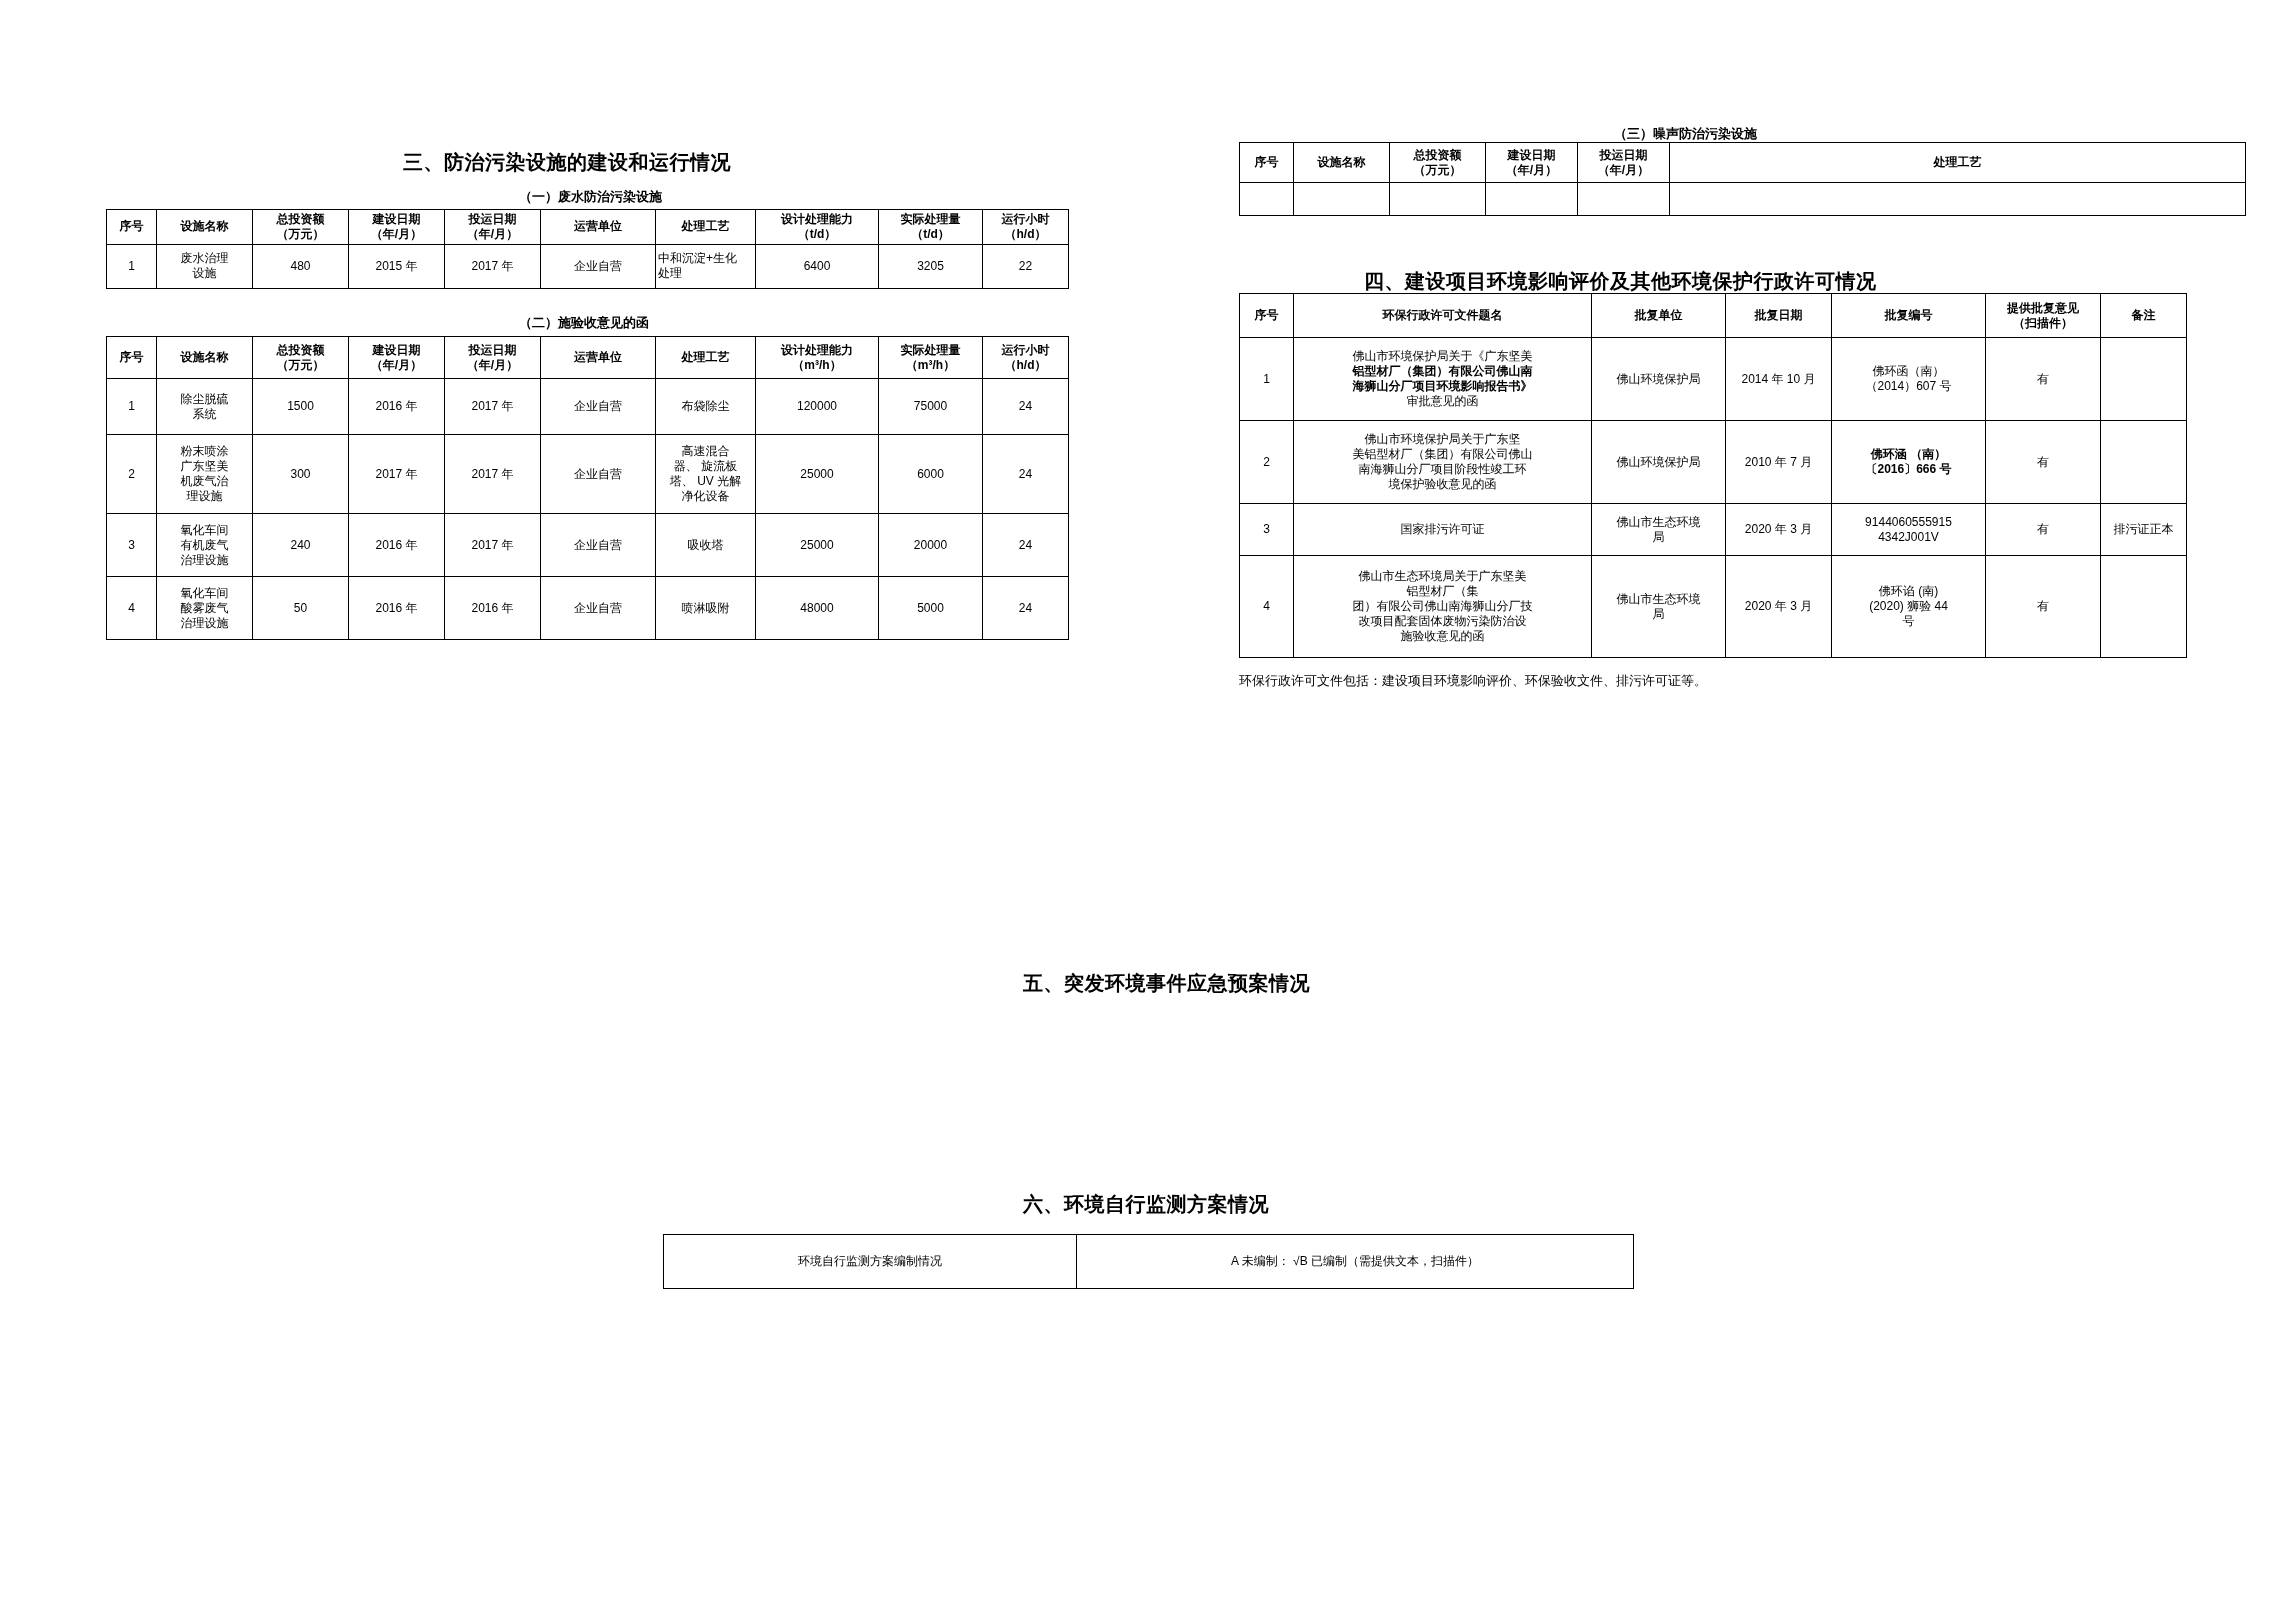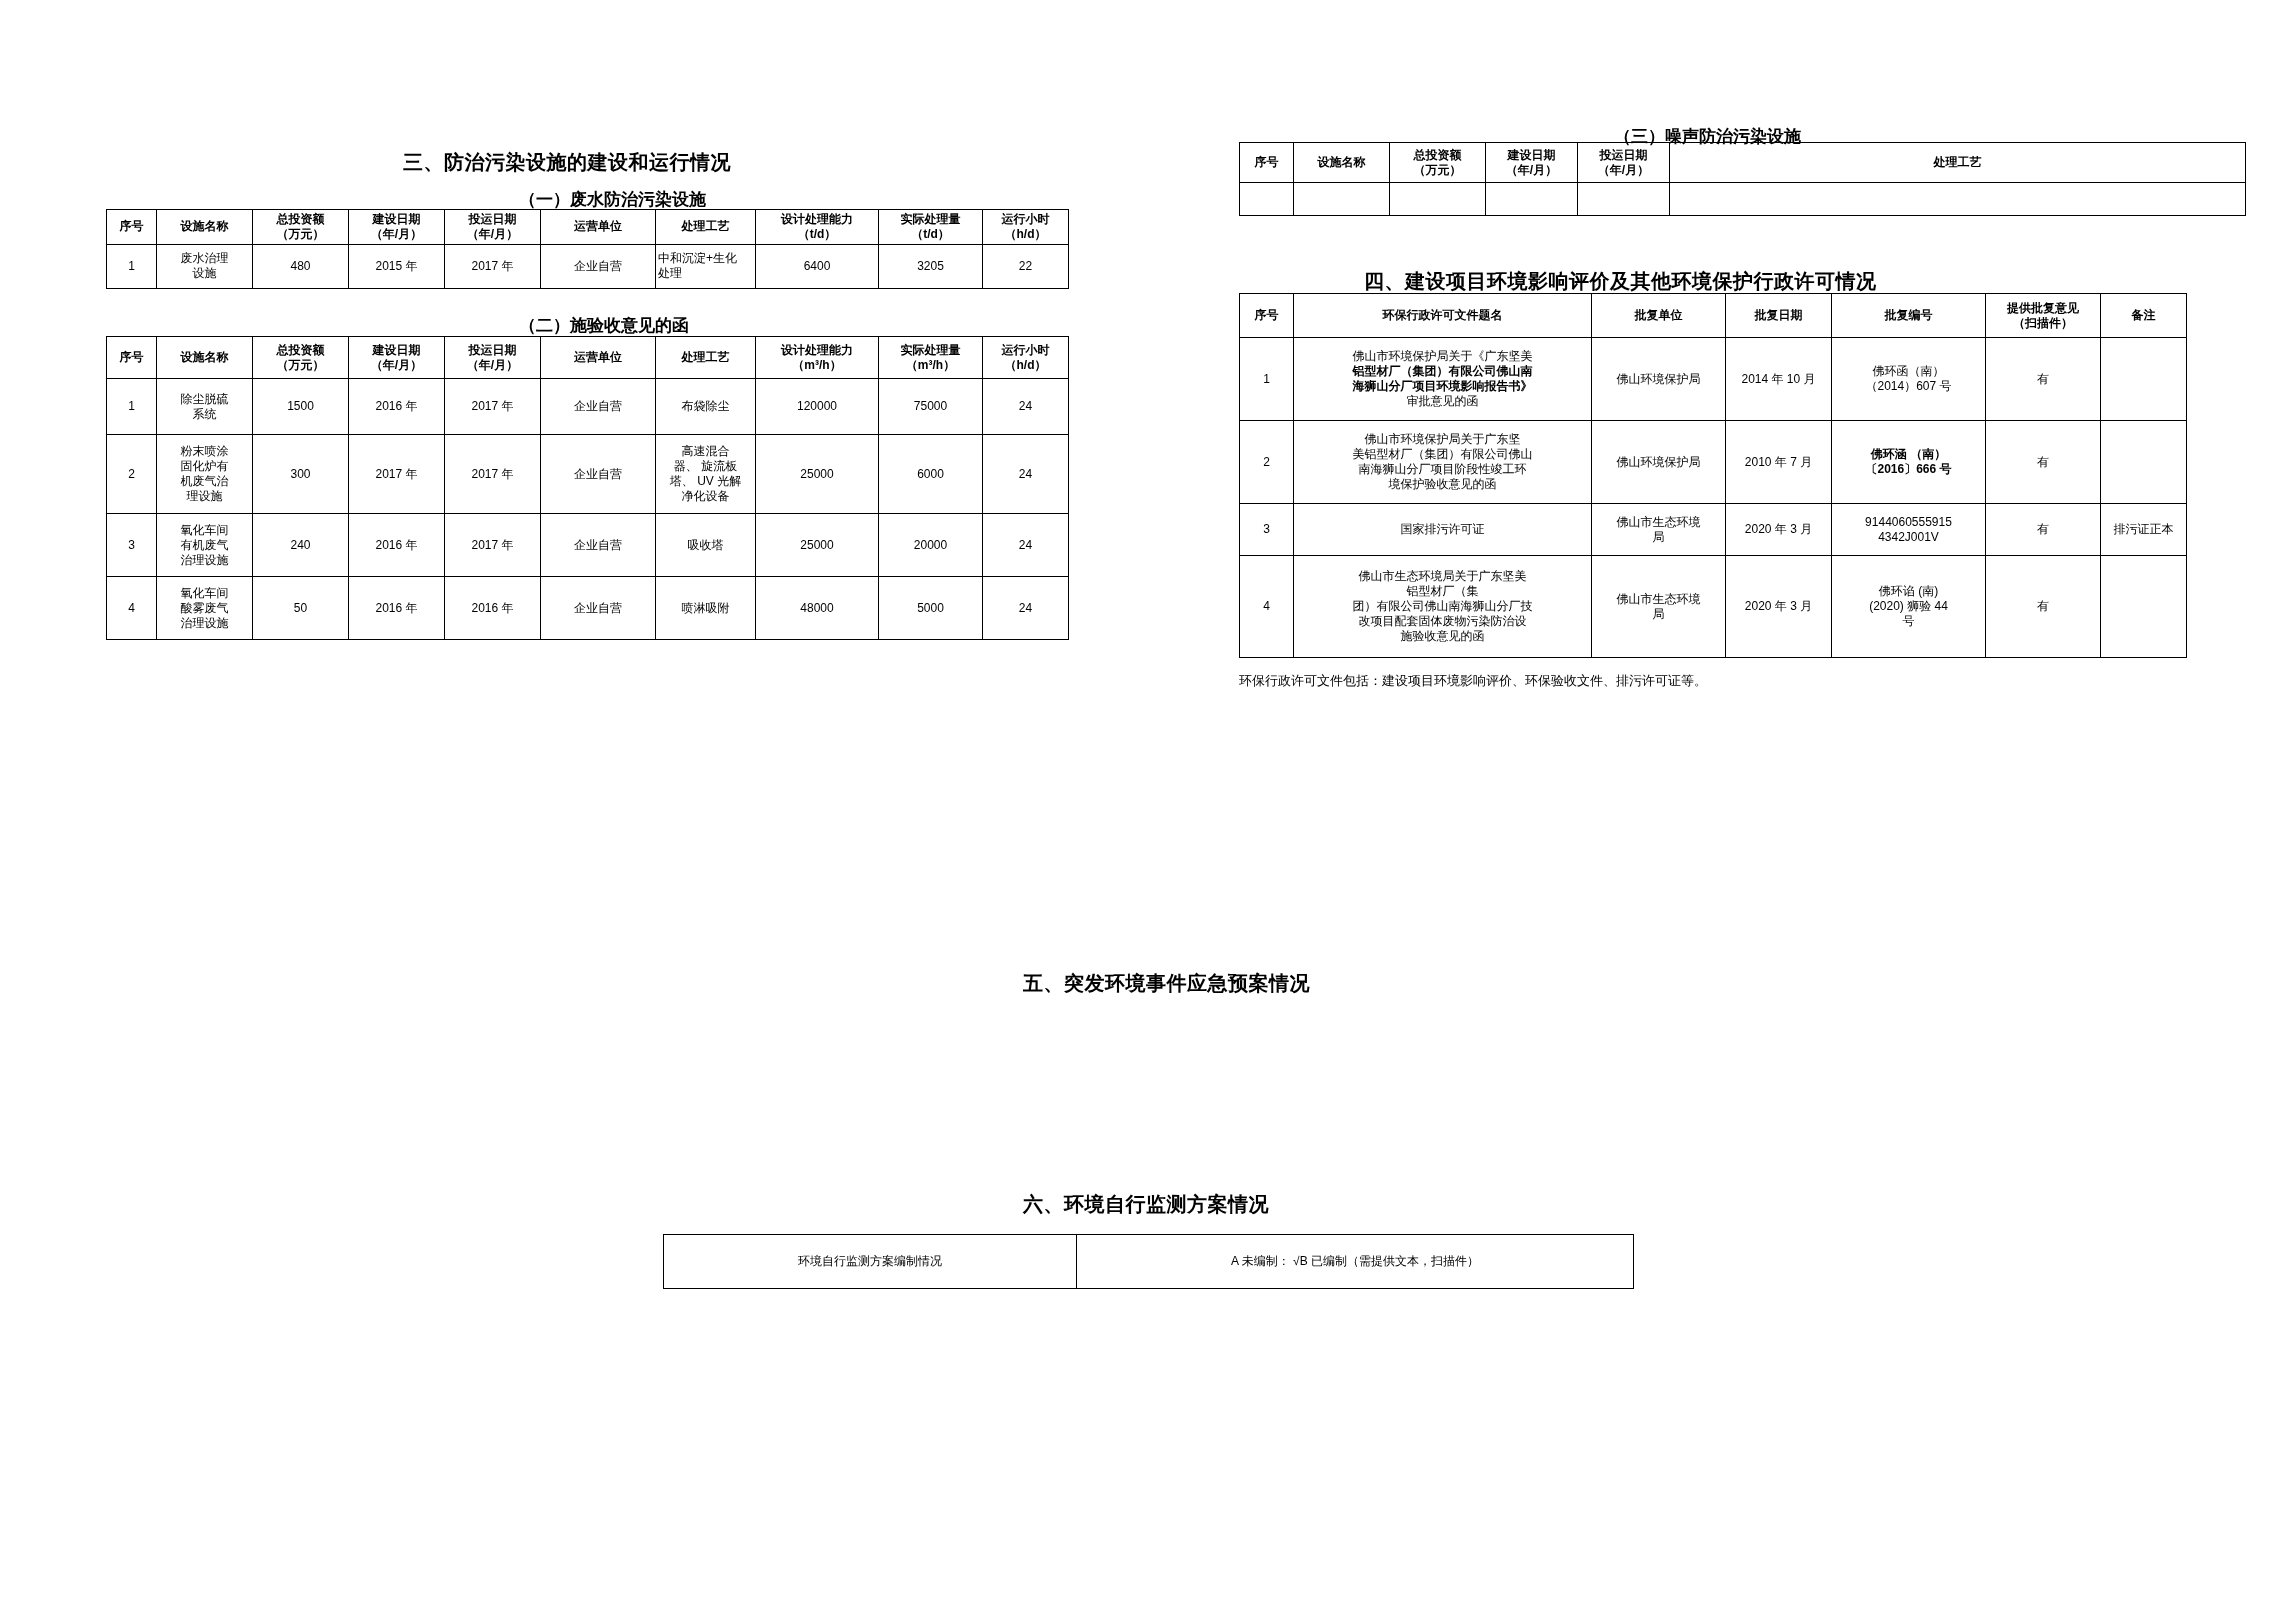--- a/index.html
+++ b/index.html
@@ -23,21 +23,21 @@
   }
   .sec-title {
     font-family: "Liberation Sans", sans-serif;
     font-weight: bold;
     font-size: 20px;
     letter-spacing: 0.5px;
   }
   .sub-title {
     font-family: "Liberation Sans", sans-serif;
     font-weight: bold;
-    font-size: 17px;
+    font-size: 13px;
   }
   table.doc {
     border-collapse: collapse;
     table-layout: fixed;
   }
   table.doc th, table.doc td {
     border: 1px solid #000000;
     font-size: 12px;
     text-align: center;
     vertical-align: middle;
@@ -165,21 +165,21 @@
         <td>2016 年</td>
         <td>2017 年</td>
         <td>企业自营</td>
         <td>布袋除尘</td>
         <td>120000</td>
         <td>75000</td>
         <td>24</td>
       </tr>
       <tr style="height:79px">
         <td>2</td>
-        <td class="small"><span>粉末喷涂</span><br><span>固化炉有</span><br><span>机废气治</span><br><span>理设施</span></td>
+        <td class="small"><span>粉末喷涂</span><br><span>广东坚美</span><br><span>机废气治</span><br><span>理设施</span></td>
         <td>300</td>
         <td>2017 年</td>
         <td>2017 年</td>
         <td>企业自营</td>
         <td class="small"><span>高速混合</span><br><span>器、 旋流板</span><br><span>塔、 UV 光解</span><br><span>净化设备</span></td>
         <td>25000</td>
         <td>6000</td>
         <td>24</td>
       </tr>
       <tr style="height:63px">

